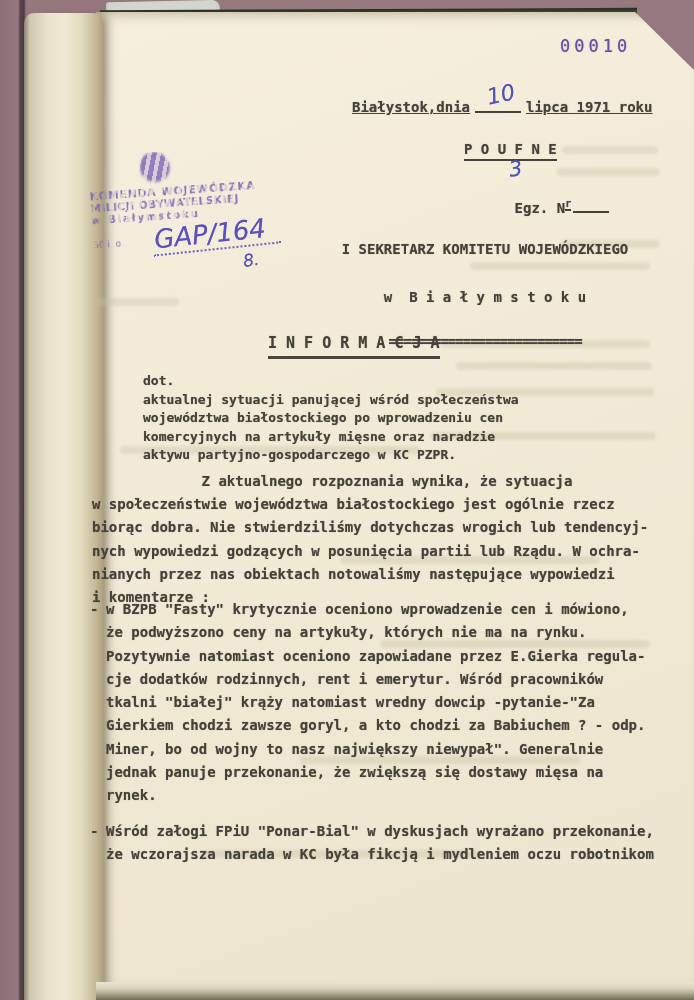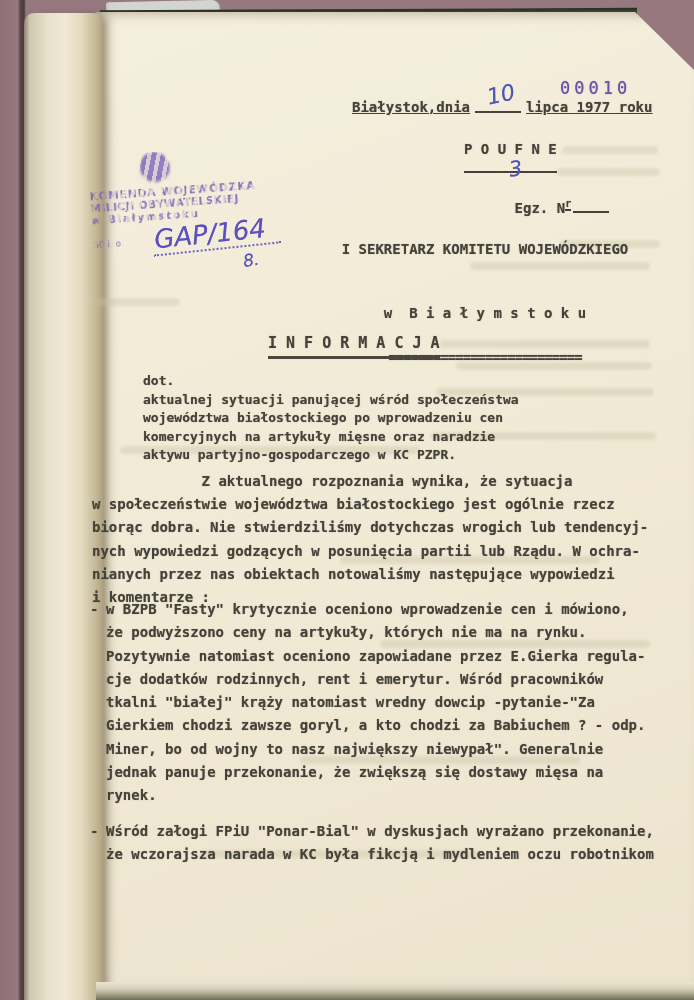--- a/index.html
+++ b/index.html
@@ -26,47 +26,47 @@
         background:linear-gradient(to bottom,#eae4d0,#d9d2bc 35%,#b4b098 60%,#8d8b75 82%,#6e6f5b 100%),
         repeating-linear-gradient(to bottom,rgba(255,255,255,.28) 0 1px,transparent 1px 3px);
         background-blend-mode:normal;}
   .content{position:absolute;inset:0;}
   .typed{color:#45423a;font-weight:700;text-shadow:0 0 1px rgba(69,66,58,.55);white-space:pre;}
   .hand{font-family:"DejaVu Sans",sans-serif;font-style:italic;color:#4f55b5;
         text-shadow:0 0 .5px rgba(79,85,181,.6);}
   .abs{position:absolute;}
   
   .serial{left:560px;top:36px;font-size:17px;font-weight:400;color:#6b51a3;letter-spacing:4px;
-        text-shadow:0 0 1px rgba(107,81,163,.8);filter:blur(.2px);margin-top:42px;}
+        text-shadow:0 0 1px rgba(107,81,163,.8);filter:blur(.2px);}
   
   .dateline{left:352px;top:99px;font-size:14px;display:flex;align-items:flex-end;text-decoration:underline;}
   .blank{display:inline-block;width:46px;border-bottom:2px solid #45423a;margin:0 5px 2px 5px;height:12px;}
   .hand-day{left:487px;top:82px;font-size:22px;transform:rotate(-12deg);}
-  .poufne{left:464px;top:141px;font-size:14px;border-bottom:2px solid #45423a;padding-bottom:14px;}
+  .poufne{left:464px;top:141px;font-size:14px;border-bottom:2px solid #45423a;padding-bottom:2px;}
   .egz{left:464px;top:182px;font-size:14px;}
   .egz sup{font-size:10px;border-bottom:2px solid #45423a;}
   .egz .u2{display:inline-block;width:36px;border-bottom:2px solid #45423a;height:12px;margin-left:2px;}
   .hand-copy{left:509px;top:157px;font-size:21px;transform:rotate(-8deg);}
   
   .stamp{left:90px;top:150px;width:185px;color:#7c62b4;transform:rotate(-4deg);opacity:.88;
         filter:blur(.3px);font-family:"DejaVu Sans",sans-serif;font-weight:700;
         -webkit-mask-image:repeating-linear-gradient(105deg,#000 0 5px,rgba(0,0,0,.3) 5px 9px);
         mask-image:repeating-linear-gradient(105deg,#000 0 5px,rgba(0,0,0,.3) 5px 9px);}
   .stamp .emblem{width:30px;height:32px;margin:0 auto 2px 52px;border-radius:46% 54% 48% 52%;
         background:radial-gradient(circle at 50% 45%,#8a6fc0 0 40%,#7c62b4 60%,transparent 75%);filter:blur(1px);}
   .stamp .s1{font-size:10.5px;letter-spacing:1px;}
   .stamp .s2{font-size:10.5px;letter-spacing:.5px;}
   .stamp .s3{font-size:10px;letter-spacing:2px;margin-top:1px;}
   .stamp .s4{font-size:9px;margin-top:14px;font-weight:400;}
   .hand-ref{left:152px;top:218px;font-size:26px;transform:rotate(-6deg);color:#5b50bd;
         border-bottom:2px dotted #6b62c0;padding:0 14px 0 2px;}
   .hand-ref2{left:243px;top:250px;font-size:17px;transform:rotate(-8deg);color:#5b50bd;}
   
   .recipient{left:284px;top:212px;width:402px;text-align:center;font-size:14px;line-height:15px;}
-  .recipient .r3{margin-top:19px;}
+  .recipient .r3{margin-top:3px;}
   .recipient .rul{letter-spacing:-1px;line-height:12px;}
   .recipient .r4{margin-top:9px;}
   
   .title{left:268px;top:334px;font-size:15px;border-bottom:3px solid #4a473e;padding-bottom:4px;}
   
   .subject{left:143px;top:372px;display:flex;font-size:13px;line-height:18.5px;flex-direction:column;}
   .subject .lbl{width:33px;margin-right:1px;}
   
   .intro{left:92px;top:470px;font-size:14px;line-height:23.2px;}
   .bullets{left:90px;top:598px;width:580px;}
@@ -102,21 +102,21 @@
     <div class="ghost" style="left:340px;top:556px;width:260px"></div>
     <div class="ghost" style="left:380px;top:640px;width:270px"></div>
     <div class="ghost" style="left:300px;top:756px;width:280px"></div>
     <div class="ghost" style="left:200px;top:850px;width:280px"></div>
 
     <div class="abs typed serial">00010</div>
 
     <div class="abs typed dateline">
       <span>Białystok,dnia</span>
       <span class="blank"></span>
-      <span>lipca 1977 roku</span>
+      <span>lipca 1971 roku</span>
     </div>
     <div class="abs hand hand-day">10</div>
 
     <div class="abs typed poufne">P O U F N E</div>
     <div class="abs typed egz">
       <span>Egz. N</span><sup>r</sup><span class="u2"></span>
     </div>
     <div class="abs hand hand-copy">3</div>
 
     <div class="abs stamp">

